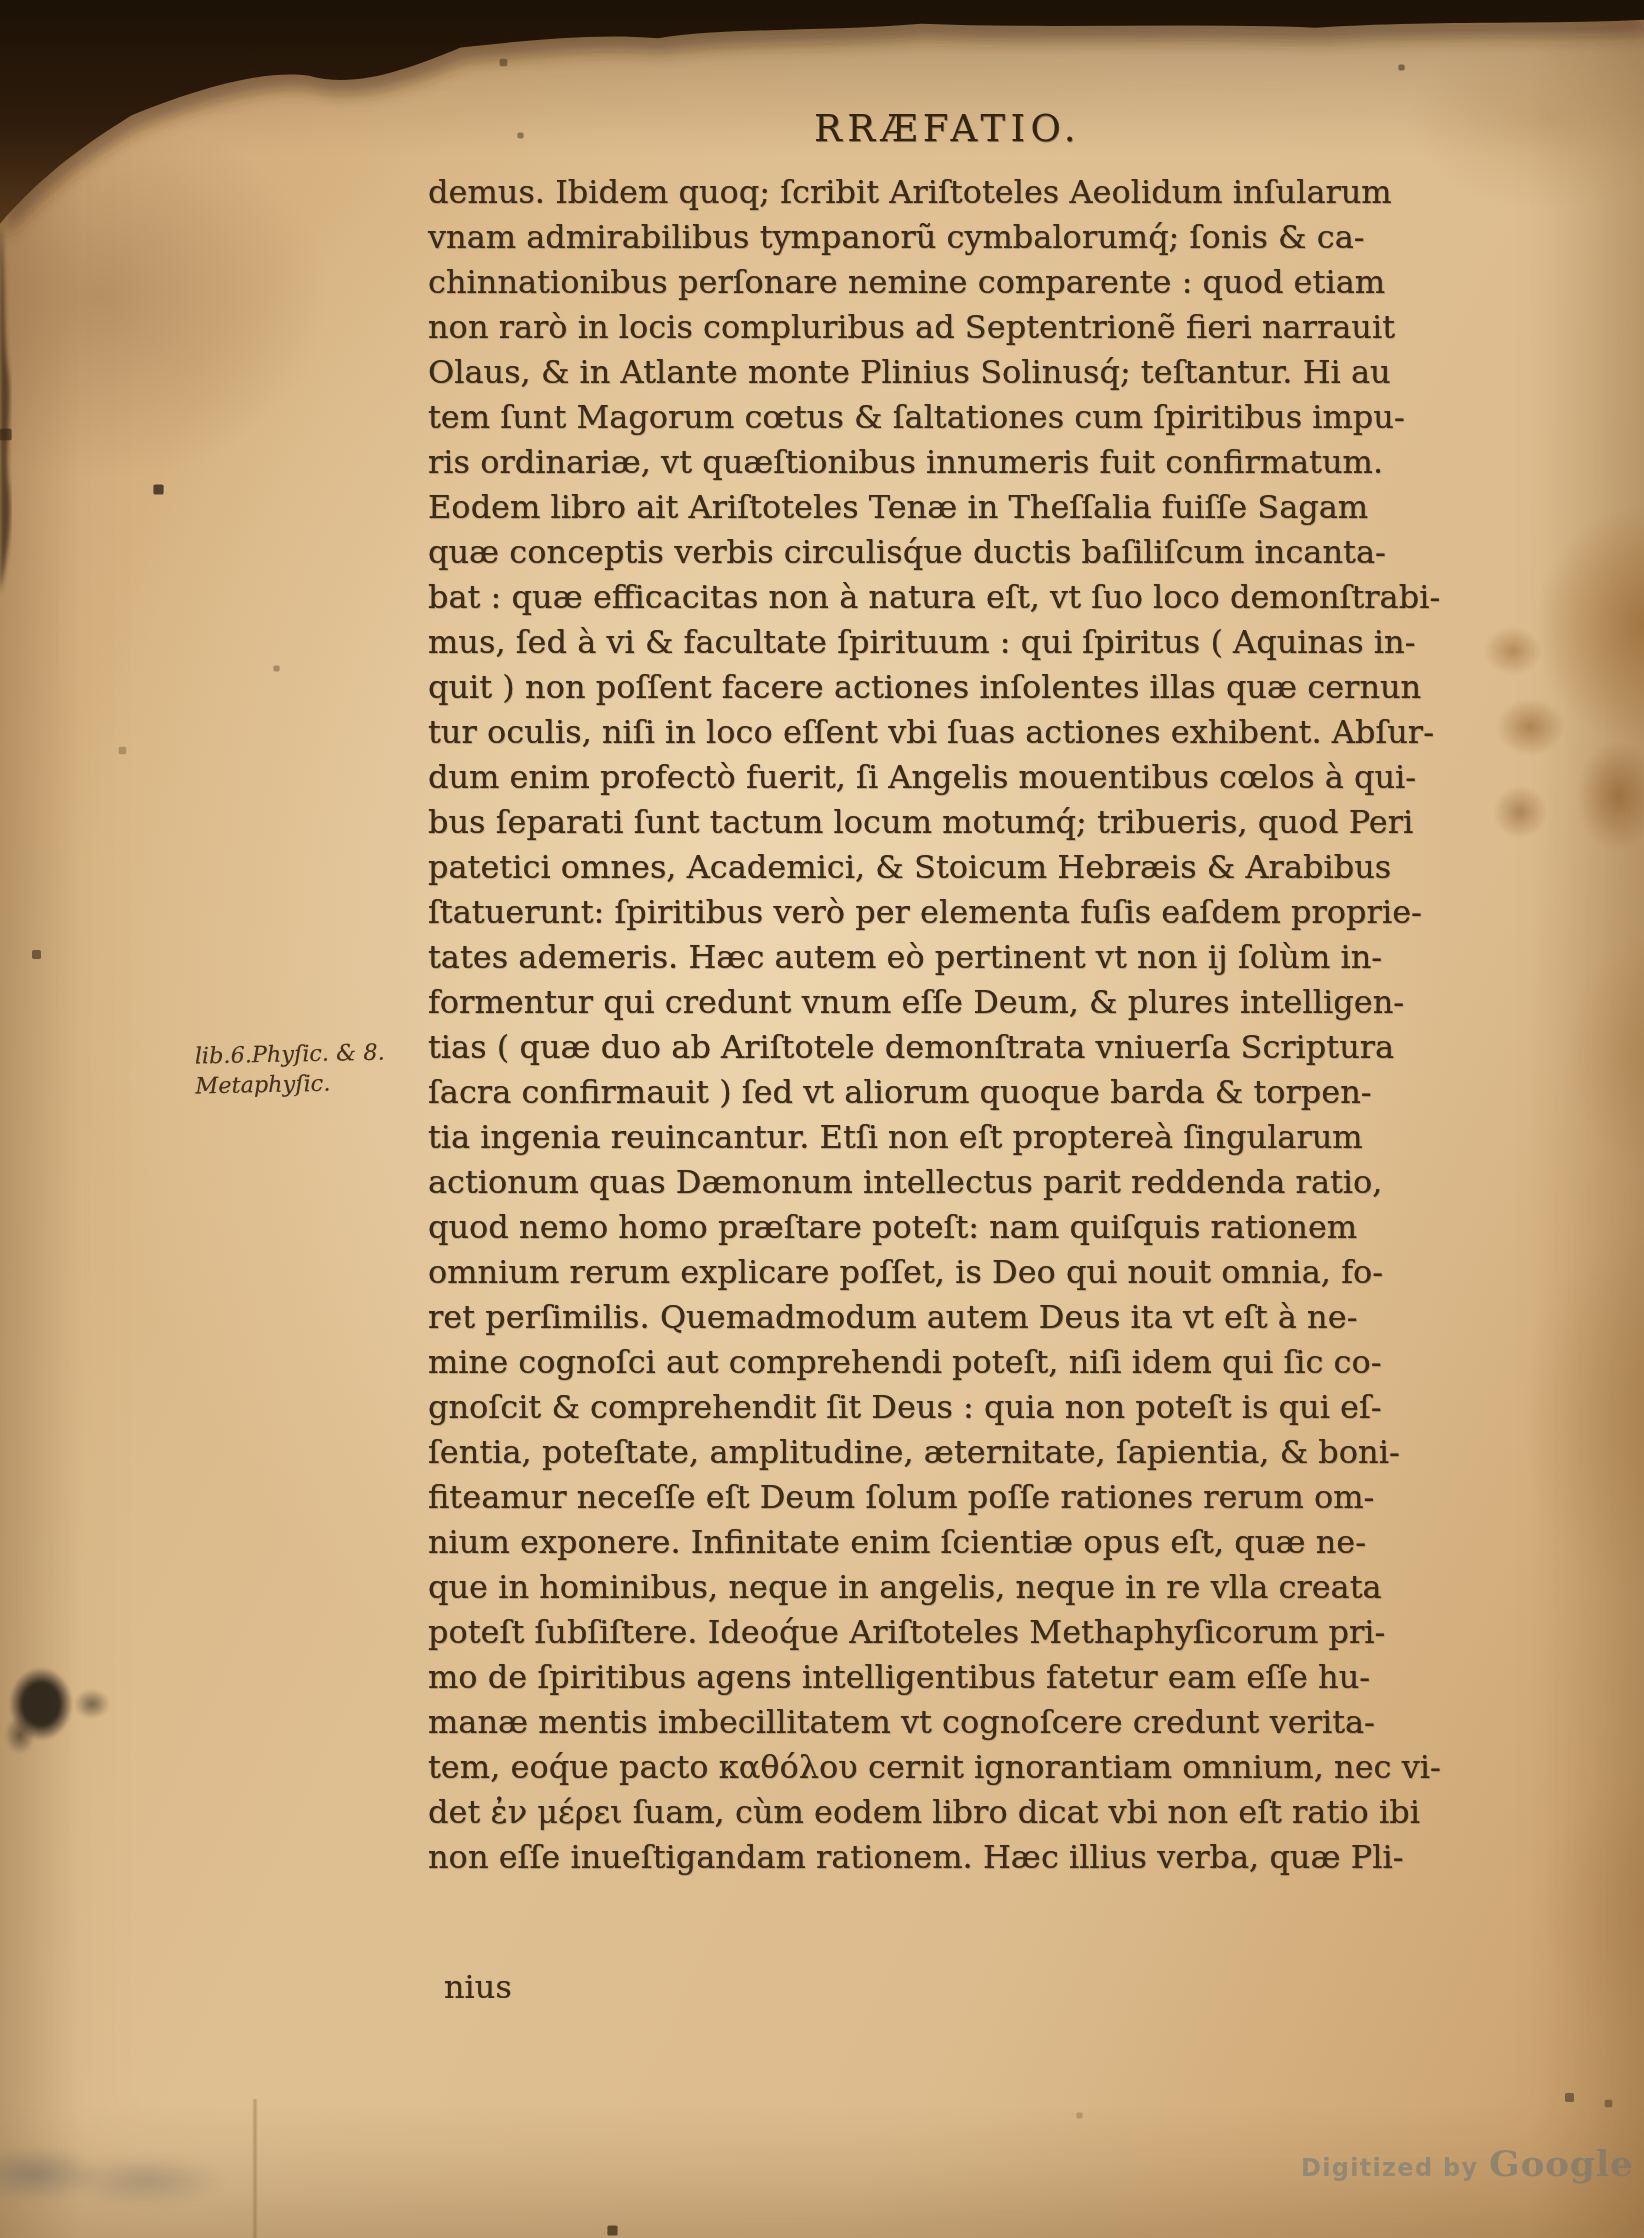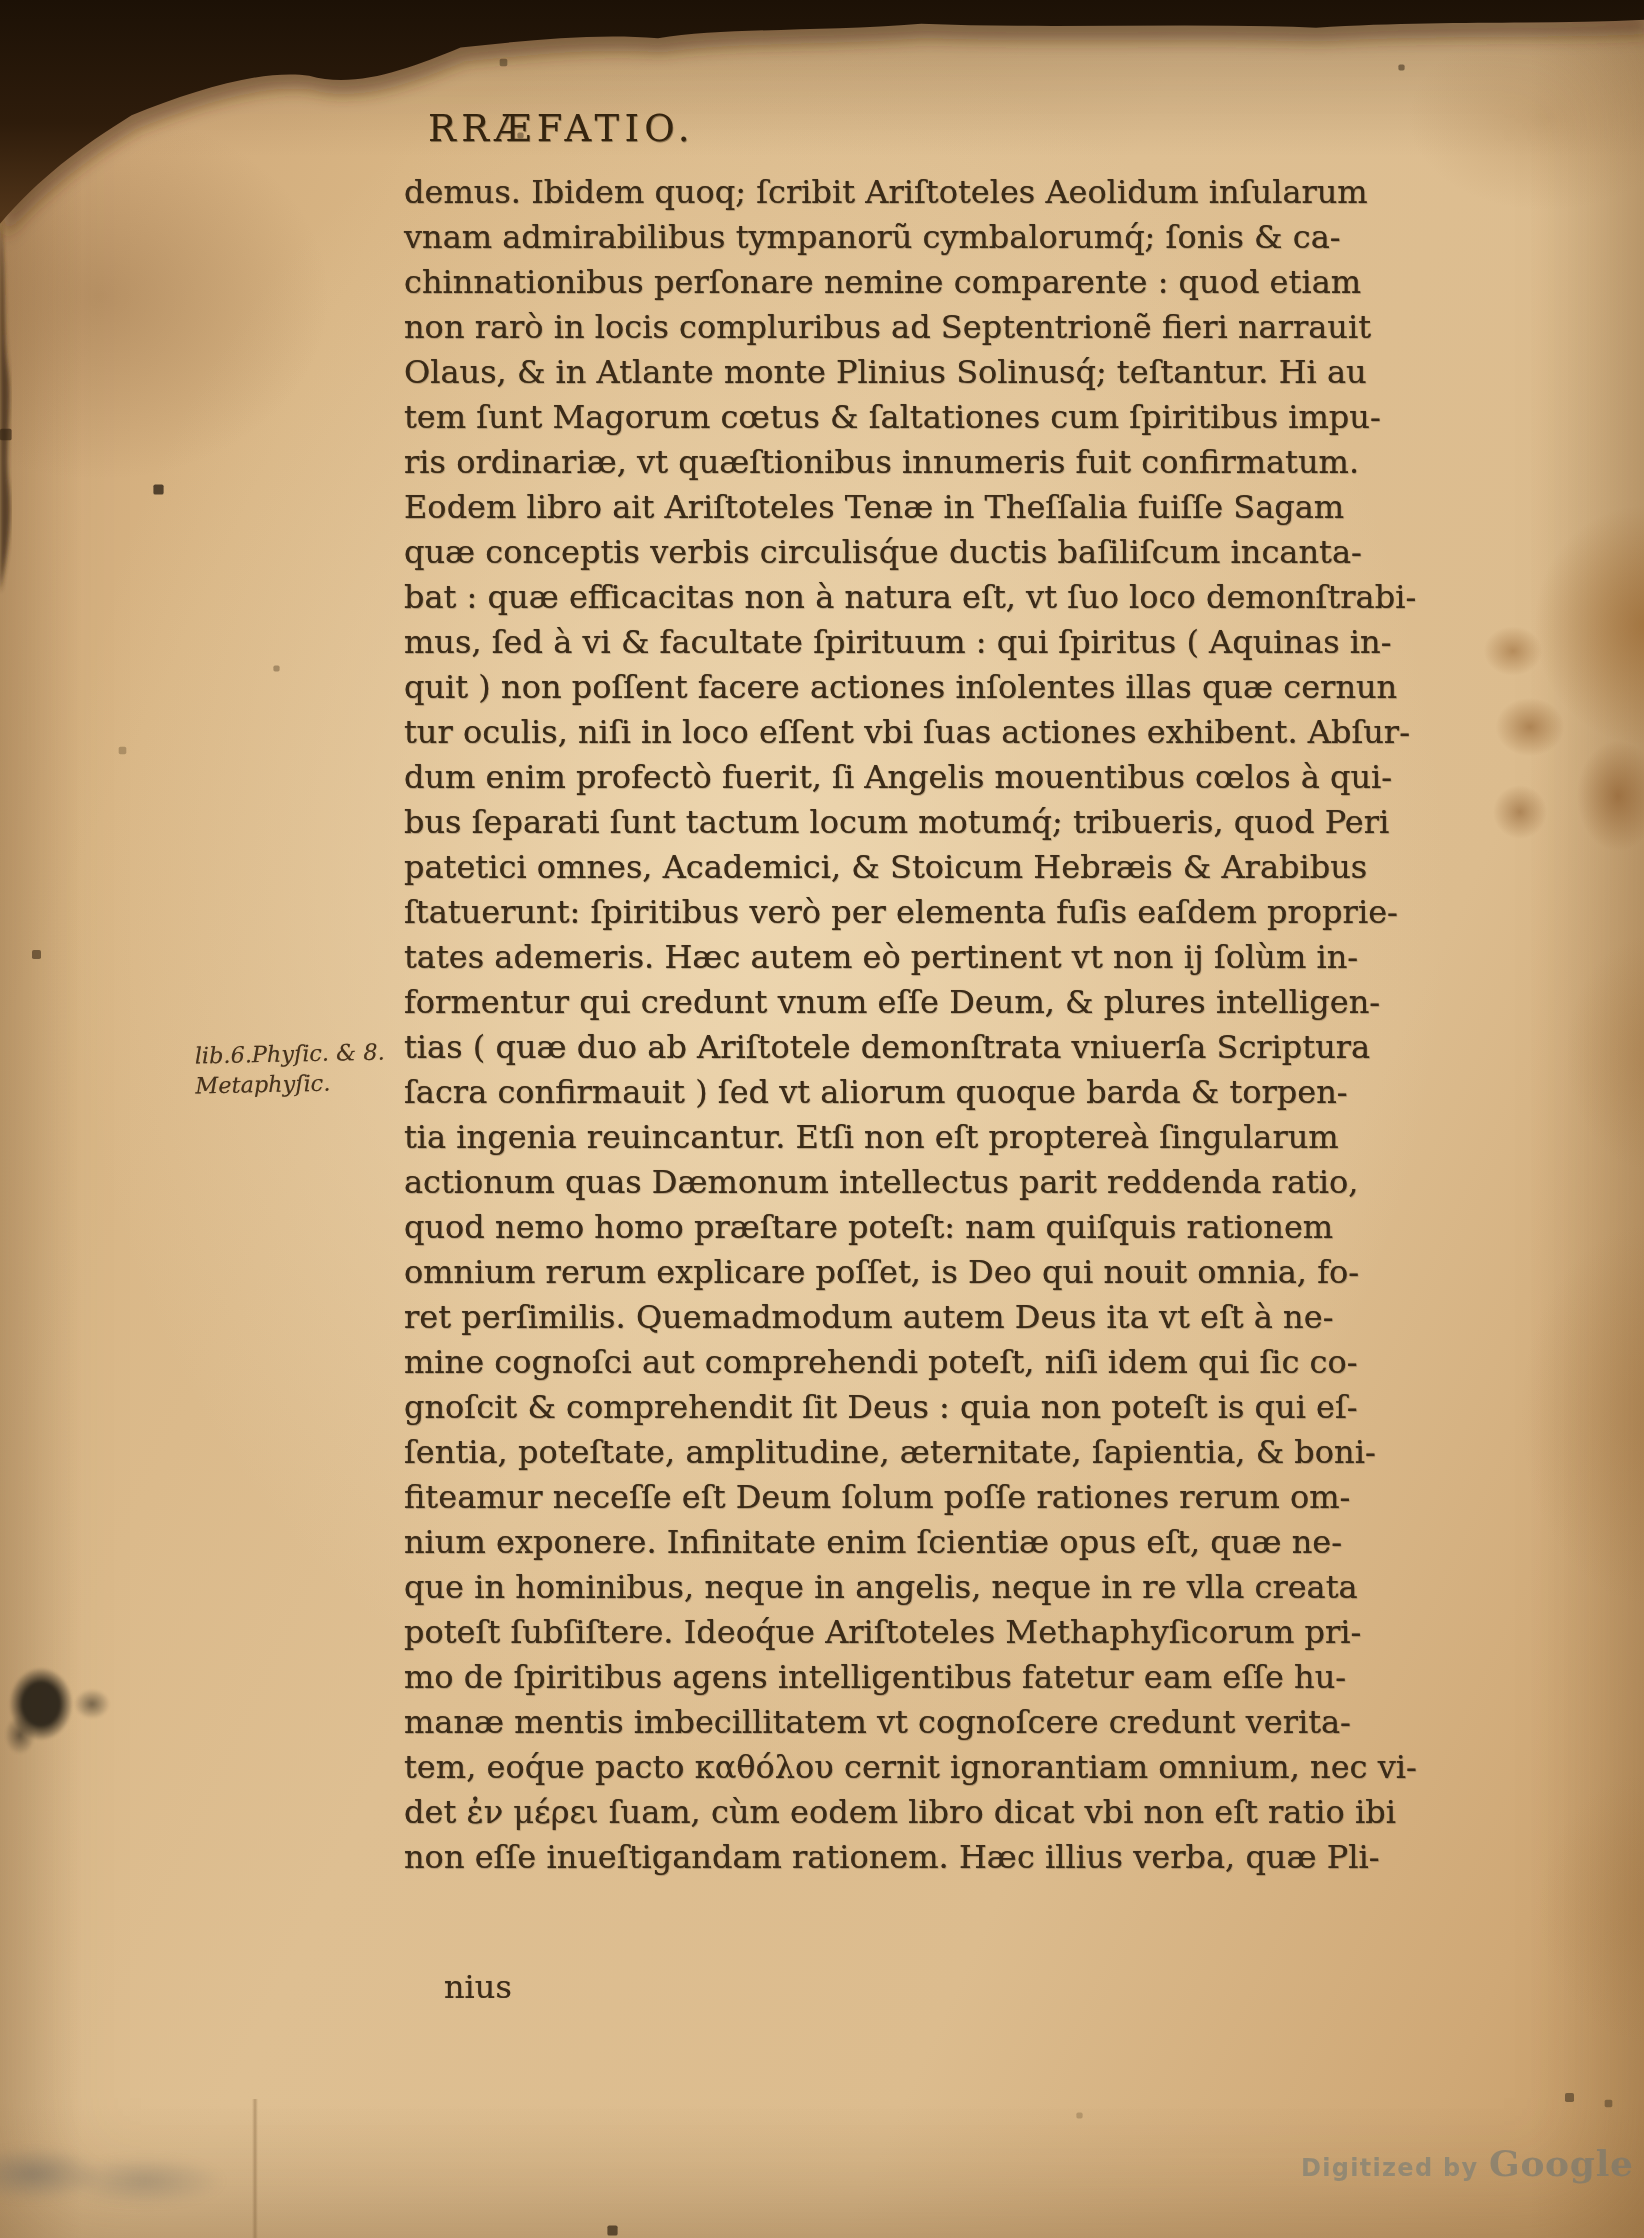--- a/index.html
+++ b/index.html
@@ -25,24 +25,24 @@
       radial-gradient(ellipse 36px 36px   at 1520px 812px, rgba(120,70,24,0.45), rgba(120,70,24,0) 75%),
       radial-gradient(ellipse 197px 276px at 1658px 1414px, rgba(150,103,50,0.28), rgba(150,103,50,0) 70%),
       radial-gradient(ellipse 132px 171px at 1658px 1053px, rgba(150,100,45,0.25), rgba(150,100,45,0) 70%),
       radial-gradient(ellipse 171px 197px at 1658px 1908px, rgba(150,103,50,0.20), rgba(150,103,50,0) 70%),
       radial-gradient(ellipse 197px 132px at 1546px 118px,  rgba(150,105,55,0.25), rgba(150,105,55,0) 70%),
       radial-gradient(ellipse 329px 263px at 99px 296px,   rgba(120,82,45,0.30), rgba(120,82,45,0) 70%);
   }
   .tear-svg{position:absolute;top:0;left:0;pointer-events:none;}
   .heading{
     position:absolute;top:107px;left:428px;width:1039px;
-    font-size:37px;letter-spacing:5.3px;
+    font-size:37px;letter-spacing:5.3px;text-align:center;
     color:#34240f;text-shadow:0.7px 0.7px 0.7px rgba(52,36,15,0.5);
   }
-  .textblock{position:absolute;top:170px;left:404px;width:1060px;}
+  .textblock{position:absolute;top:170px;left:428px;width:1060px;}
   .line{
     height:45px;font-size:32px;line-height:45px;white-space:nowrap;
     text-align:justify;text-align-last:justify;
     text-shadow:0 0 0.7px rgba(59,43,24,0.6), 0.7px 0.7px 0.7px rgba(59,43,24,0.25);
   }
   .line::after{content:"";display:inline-block;width:100%;}
   .margin-note{
     position:absolute;top:1038px;left:195px;width:237px;
     font-size:22.4px;line-height:30px;font-style:italic;color:#46321c;
     transform:rotate(-1.2deg);

